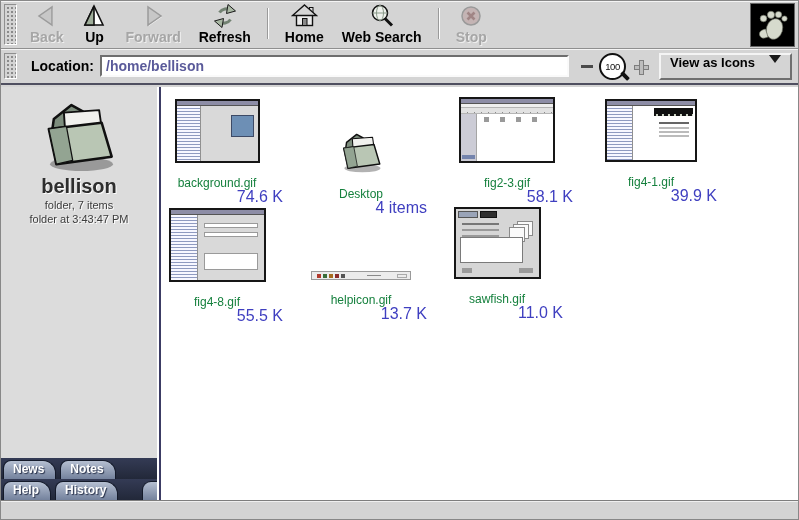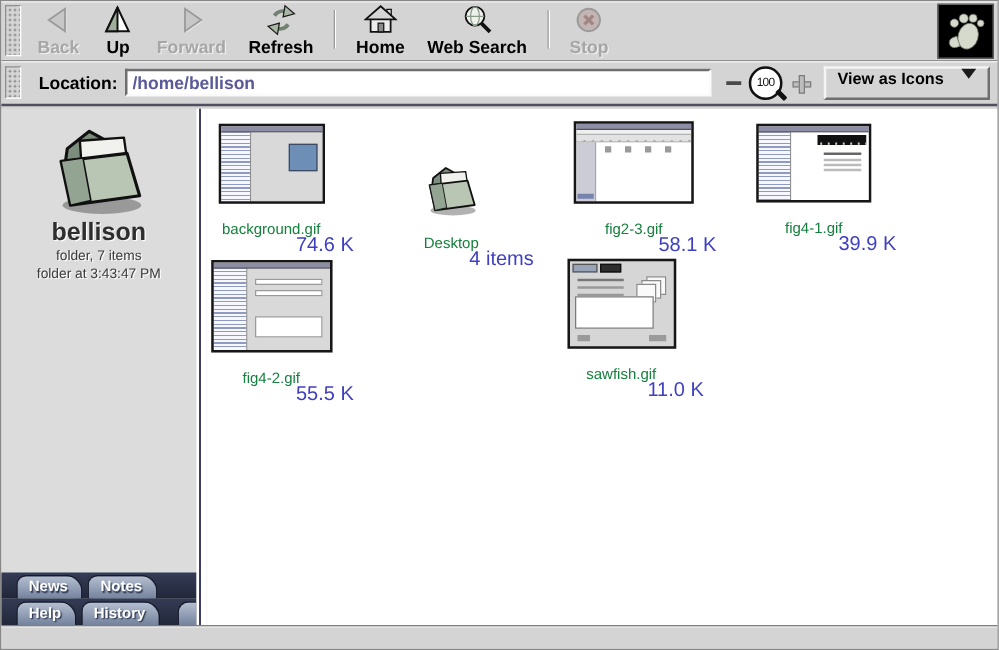--- a/index.html
+++ b/index.html
@@ -57,21 +57,21 @@
   .divider { width:8px; background:linear-gradient(90deg,#fff 0 2px,#3c3c64 2px 4px,#fff 4px 8px); }
   .main { flex:1; background:#fff; position:relative; overflow:hidden; }
 
   .sb-head { text-align:center; padding-top:8px; }
   .sb-folder { display:block; margin:0 auto; }
   .sb-title { font-size:20px; font-weight:bold; color:#2e2e2e; text-shadow:1px 1px 0 #fdfdfd; margin-top:2px; }
   .sb-sub,.sb-time { font-size:11px; color:#3c3c3c; text-shadow:1px 1px 0 #fdfdfd; line-height:14px; }
 
   .tab-strip { position:absolute; bottom:0; left:0; right:0; }
   .tab-row { height:21px; background:linear-gradient(#343b55,#222839); display:flex;
-             align-items:flex-end; padding-left:12px; overflow:hidden; }
+             align-items:flex-end; padding-left:2px; overflow:hidden; }
   .tab { height:19px; padding:0 11px 0 9px; background:linear-gradient(#b5bfd1,#74829d);
          border:1px solid #141a2a; border-bottom:none; border-radius:8px 13px 0 0;
          color:#fff; font-weight:bold; font-size:12px; line-height:17px;
          text-shadow:1px 1px 1px #273048; margin-right:4px; cursor:pointer; white-space:nowrap; }
   .tab-stub { margin-left:auto; width:15px; height:19px; background:linear-gradient(#b5bfd1,#74829d);
               border:1px solid #141a2a; border-bottom:none; border-right:none; border-radius:9px 0 0 0; }
 
   .statusbar { position:absolute; bottom:0; left:0; right:0; height:19px; background:#d4d4d4;
                border-top:1px solid #7e7e7e; box-shadow:inset 0 1px 0 #f0f0f0; }
 
@@ -337,22 +337,33 @@
               <div class="t-body">
                 <div class="t-tree"></div>
                 <div class="t-pane">
                   <div class="t-formrow" style="top:12%;"></div>
                   <div class="t-formrow" style="top:26%;"></div>
                   <div class="t-formrow" style="top:58%;height:26%;"></div>
                 </div>
               </div>
             </div>
           </div>
-    <div class="file-name">fig4-2.gif</div>
+    <div class="file-name">fig4-8.gif</div>
     <div class="file-size">55.5 K</div>
+  </div>
+        <div class="file-item" style="left: 130px; top: 184px;">
+    <div class="thumb-zone" style="height: 9px;">
+            <div class="thumb thumb-strip" style="width: 100px; height: 9px;">
+              <div class="t-dots"></div>
+              <div class="t-dash"></div>
+              <div class="t-endbox"></div>
+            </div>
+          </div>
+    <div class="file-name">helpicon.gif</div>
+    <div class="file-size">13.7 K</div>
   </div>
         <div class="file-item" style="left: 266px; top: 120px;">
     <div class="thumb-zone" style="height: 72px;">
             <div class="thumb thumb-dialog" style="width: 87px; height: 72px;">
               <div class="d-tabs">
                 <div class="d-tab1"></div>
                 <div class="d-tab2"></div>
               </div>
               <div class="d-papers">
                 <i></i>

